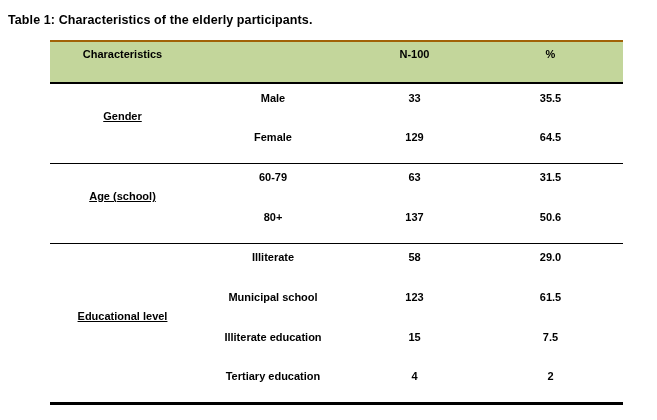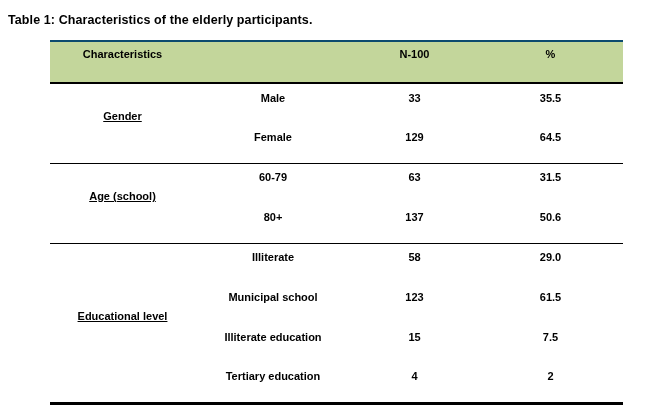--- a/index.html
+++ b/index.html
@@ -39,21 +39,21 @@
     vertical-align: middle;
     padding: 0 0 12px 0;
     overflow: hidden;
     white-space: nowrap;
   }
   thead tr {
     height: 42px;
     background: var(--header-bg, #c3d69b);
   }
   thead th {
-    border-top: 2px solid #0c4a6e;
+    border-top: 2px solid #a16207;
     border-bottom: 2px solid #000000;
     padding-bottom: 16px;
   }
   tbody tr {
     height: 40px;
   }
   tr.section-start td {
     border-top: 1.5px solid #000000;
   }
   td.group {

